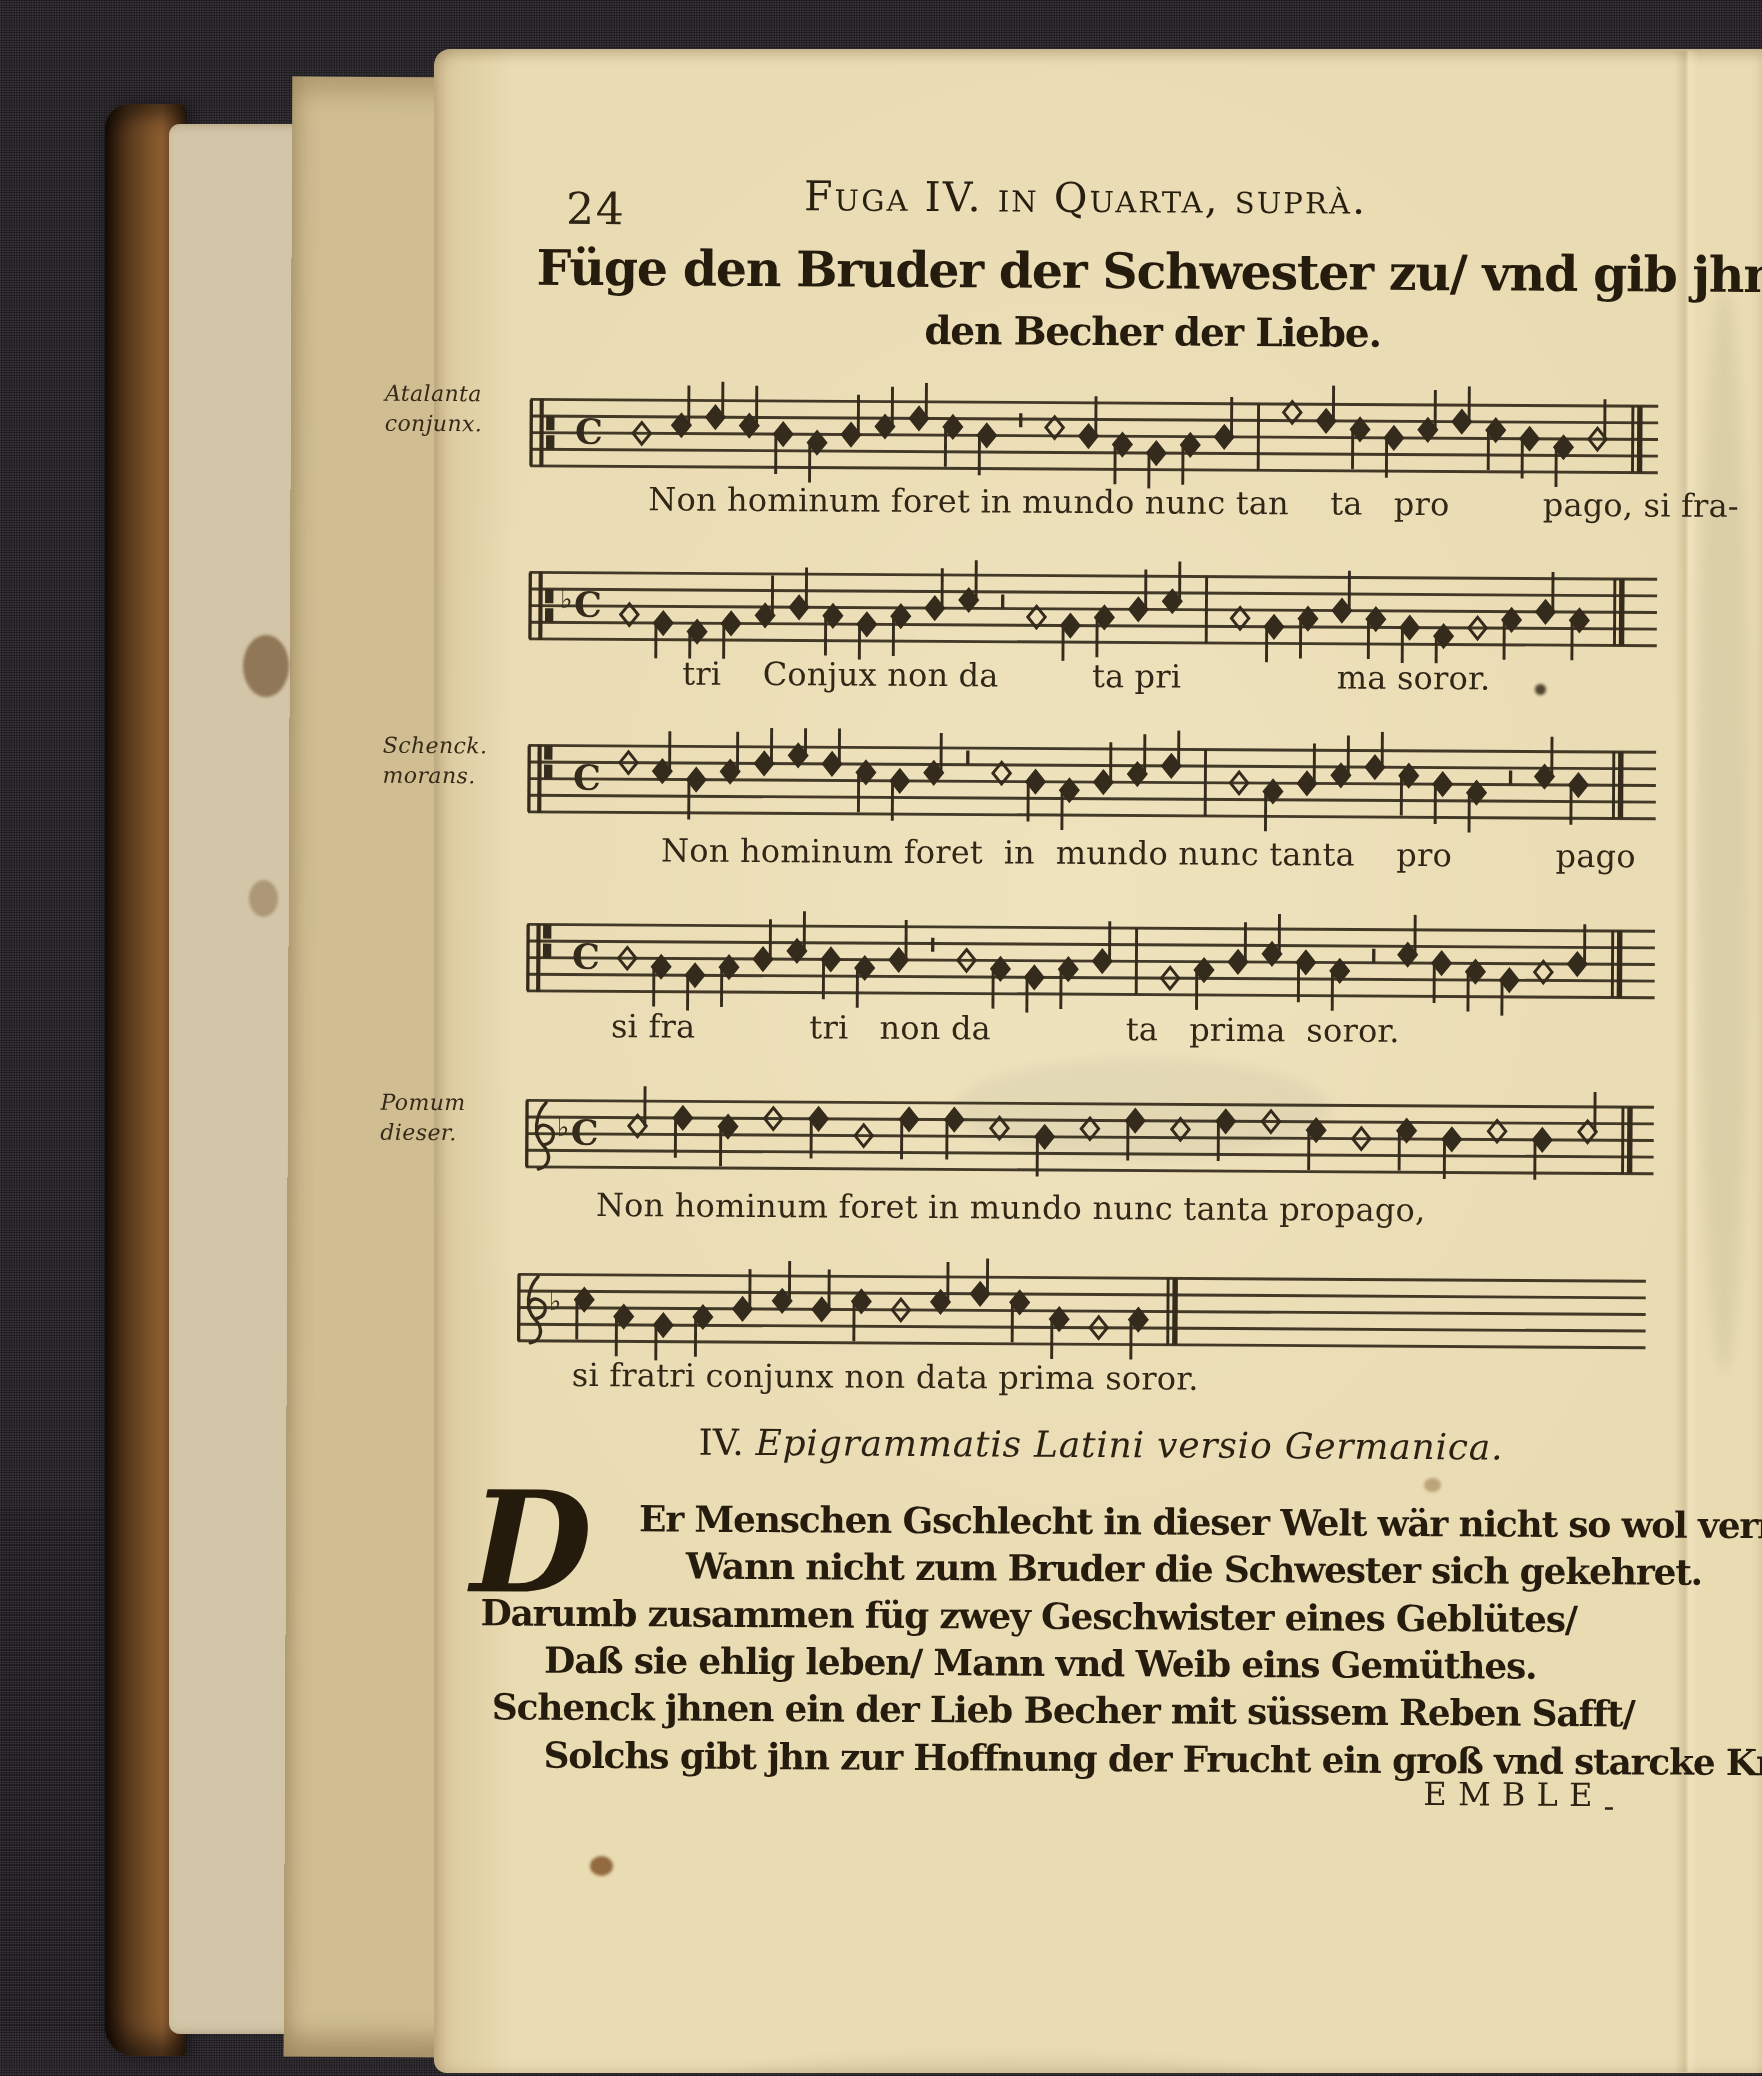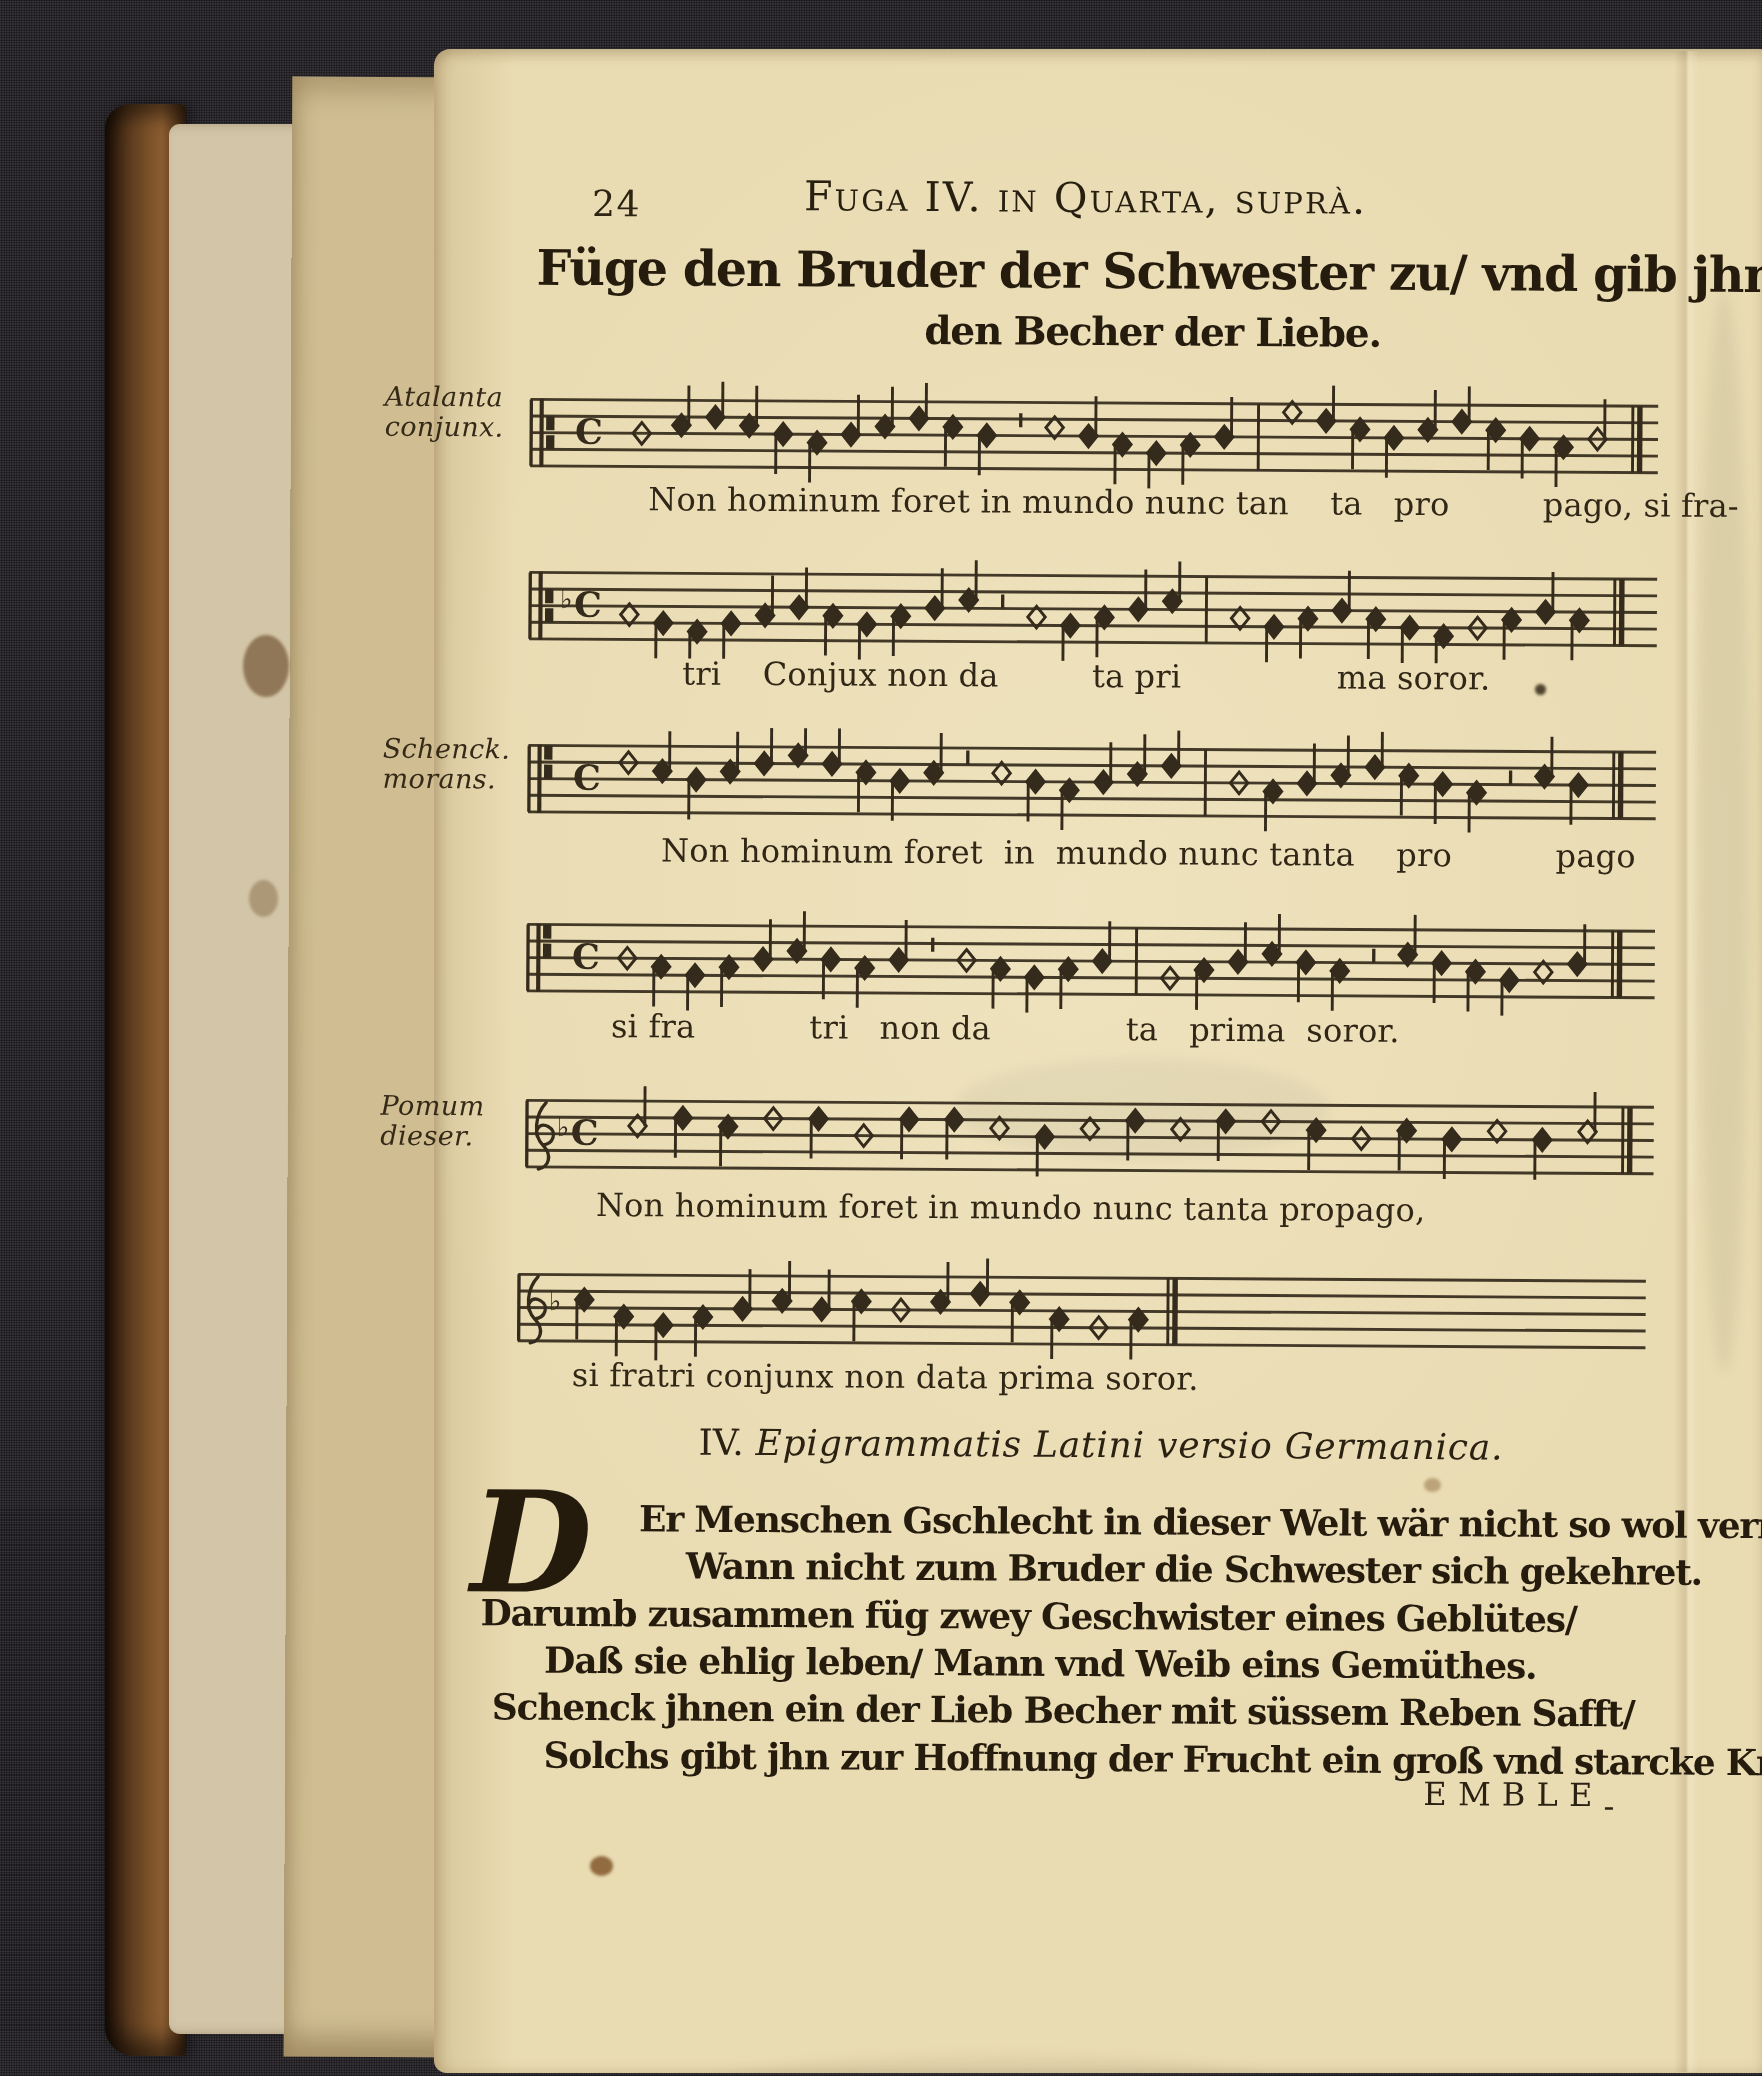--- a/index.html
+++ b/index.html
@@ -38,26 +38,26 @@
        #e9dbb2;
      border-radius:16.6px 2.5px 2.5px 12.5px;
      box-shadow:inset 0 5.8px 11.6px rgba(120,95,55,.25), inset 7.5px 0 14px rgba(130,100,60,.22);}
   .crease{left:1674px;top:51px;width:25px;height:2021px;
      background:linear-gradient(90deg,transparent,rgba(110,85,45,.16) 45%,rgba(255,248,225,.25) 60%,transparent);}
   .stain{border-radius:50%;filter:blur(1.7px);}
   .smudge{border-radius:50%;filter:blur(5.8px);}
   
   #content{position:absolute;left:0;top:0;width:1763px;height:2147px;transform:rotate(.35deg);transform-origin:1080px 1038px;}
   .ink{color:#2d2414;}
-  .pagenum{left:561px;top:186px;font-size:36px;letter-spacing:1.7px;margin-left:26px;}
+  .pagenum{left:561px;top:186px;font-size:44px;letter-spacing:1.7px;}
   .runhead{left:799px;top:174px;font-size:41px;font-variant:small-caps;letter-spacing:2.1px;color:#271f10;}
   .frak{font-weight:bold;white-space:nowrap;letter-spacing:-1.2px;color:#251c0e;}
   .title1{left:532px;top:242px;font-size:49px;}
   .title2{left:920px;top:308px;font-size:39px;}
-  .vlabel{left:381px;font-size:27px;font-style:italic;letter-spacing:0.4px;color:#352a18;}
+  .vlabel{left:381px;font-size:22px;font-style:italic;letter-spacing:0.4px;color:#352a18;}
   .staff{width:1131px;height:104px;}
   .lyric{font-size:32px;white-space:pre;letter-spacing:0.2px;color:#31271６px;color:#312716;}
   .heading{left:701px;top:1424px;font-size:36px;white-space:nowrap;color:#2b2213;}
   .heading .ital{font-style:italic;margin-left:11.6px;letter-spacing:0.8px;}
   .dropcap{left:474px;top:1476px;font-size:140px;line-height:1;font-style:italic;font-weight:bold;color:#241b0c;}
   .poem{font-size:36px;}
   .catch{left:1428px;top:1773px;font-size:32px;letter-spacing:11.2px;color:#2b2213;}
   .catch .dash{display:inline-block;transform:translateY(10.8px);letter-spacing:0;}
 </style>
 </head>

